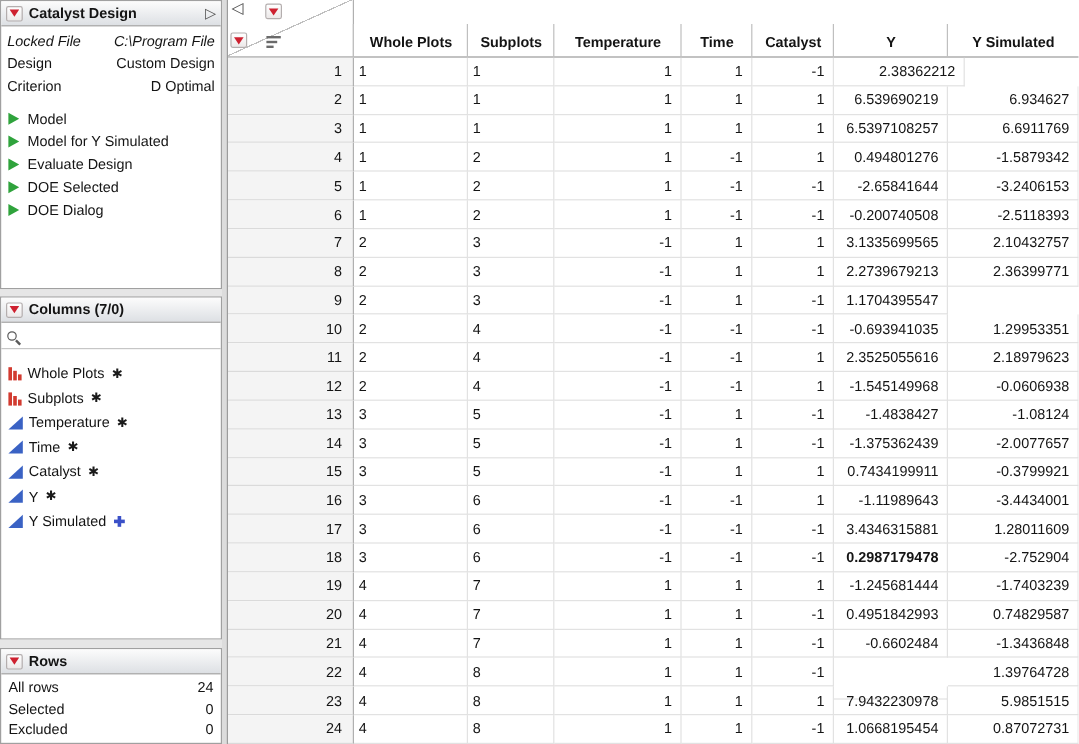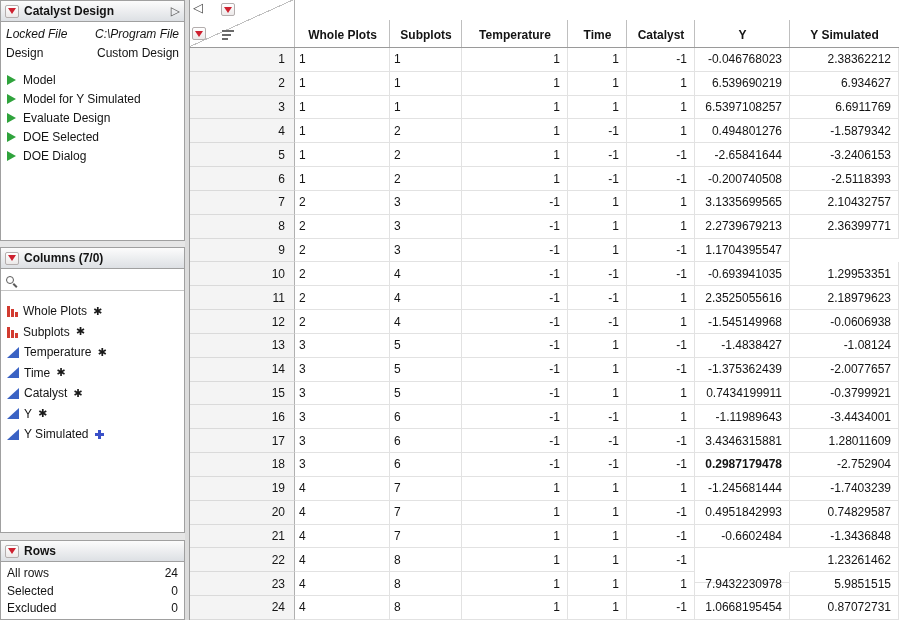--- a/index.html
+++ b/index.html
@@ -95,20 +95,24 @@
       </div>
       <div class="props">
           <div class="prop italic">
             <span class="plabel">Locked File</span>
             <span class="pvalue">C:\Program File</span>
           </div>
           <div class="prop">
             <span class="plabel">Design</span>
             <span class="pvalue">Custom Design</span>
           </div>
+          <div class="prop">
+            <span class="plabel">Criterion</span>
+            <span class="pvalue">D Optimal</span>
+          </div>
         </div>
       <div class="scripts">
           <div class="script">
             <span class="play"></span>
             <span>Model</span>
           </div>
           <div class="script">
             <span class="play"></span>
             <span>Model for Y Simulated</span>
           </div>
@@ -240,21 +244,20 @@
         <div class="hcell" style="width: 109px; flex: 0 0 109px;">Y Simulated</div>
       </div>
     <div class="grid-body">
         <div class="trow">
           <div class="rownum">1</div>
           <div class="cell a-left" style="width: 95px; flex: 0 0 95px;">1</div>
           <div class="cell a-left" style="width: 72px; flex: 0 0 72px;">1</div>
           <div class="cell a-right" style="width: 106px; flex: 0 0 106px;">1</div>
           <div class="cell a-right" style="width: 59px; flex: 0 0 59px;">1</div>
           <div class="cell a-right" style="width: 68px; flex: 0 0 68px;">-1</div>
-          <div class="cell a-right" style="width: 95px; flex: 0 0 95px;">-0.046768023</div>
           <div class="cell a-right" style="width: 109px; flex: 0 0 109px;">2.38362212</div>
         </div>
         <div class="trow">
           <div class="rownum">2</div>
           <div class="cell a-left" style="width: 95px; flex: 0 0 95px;">1</div>
           <div class="cell a-left" style="width: 72px; flex: 0 0 72px;">1</div>
           <div class="cell a-right" style="width: 106px; flex: 0 0 106px;">1</div>
           <div class="cell a-right" style="width: 59px; flex: 0 0 59px;">1</div>
           <div class="cell a-right" style="width: 68px; flex: 0 0 68px;">1</div>
           <div class="cell a-right" style="width: 95px; flex: 0 0 95px;">6.539690219</div>
@@ -450,21 +453,21 @@
           <div class="cell a-right" style="width: 109px; flex: 0 0 109px;">-1.3436848</div>
         </div>
         <div class="trow">
           <div class="rownum">22</div>
           <div class="cell a-left" style="width: 95px; flex: 0 0 95px;">4</div>
           <div class="cell a-left" style="width: 72px; flex: 0 0 72px;">8</div>
           <div class="cell a-right" style="width: 106px; flex: 0 0 106px;">1</div>
           <div class="cell a-right" style="width: 59px; flex: 0 0 59px;">1</div>
           <div class="cell a-right" style="width: 68px; flex: 0 0 68px;">-1</div>
           <div class="cell a-right" style="width: 95px; flex: 0 0 95px; margin-top: 34px;">0.7779088461</div>
-          <div class="cell a-right" style="width: 109px; flex: 0 0 109px;">1.23261462</div>
+          <div class="cell a-right" style="width: 109px; flex: 0 0 109px;">1.39764728</div>
         </div>
         <div class="trow">
           <div class="rownum">23</div>
           <div class="cell a-left" style="width: 95px; flex: 0 0 95px;">4</div>
           <div class="cell a-left" style="width: 72px; flex: 0 0 72px;">8</div>
           <div class="cell a-right" style="width: 106px; flex: 0 0 106px;">1</div>
           <div class="cell a-right" style="width: 59px; flex: 0 0 59px;">1</div>
           <div class="cell a-right" style="width: 68px; flex: 0 0 68px;">1</div>
           <div class="cell a-right" style="width: 95px; flex: 0 0 95px;">7.9432230978</div>
           <div class="cell a-right" style="width: 109px; flex: 0 0 109px;">5.9851515</div>

